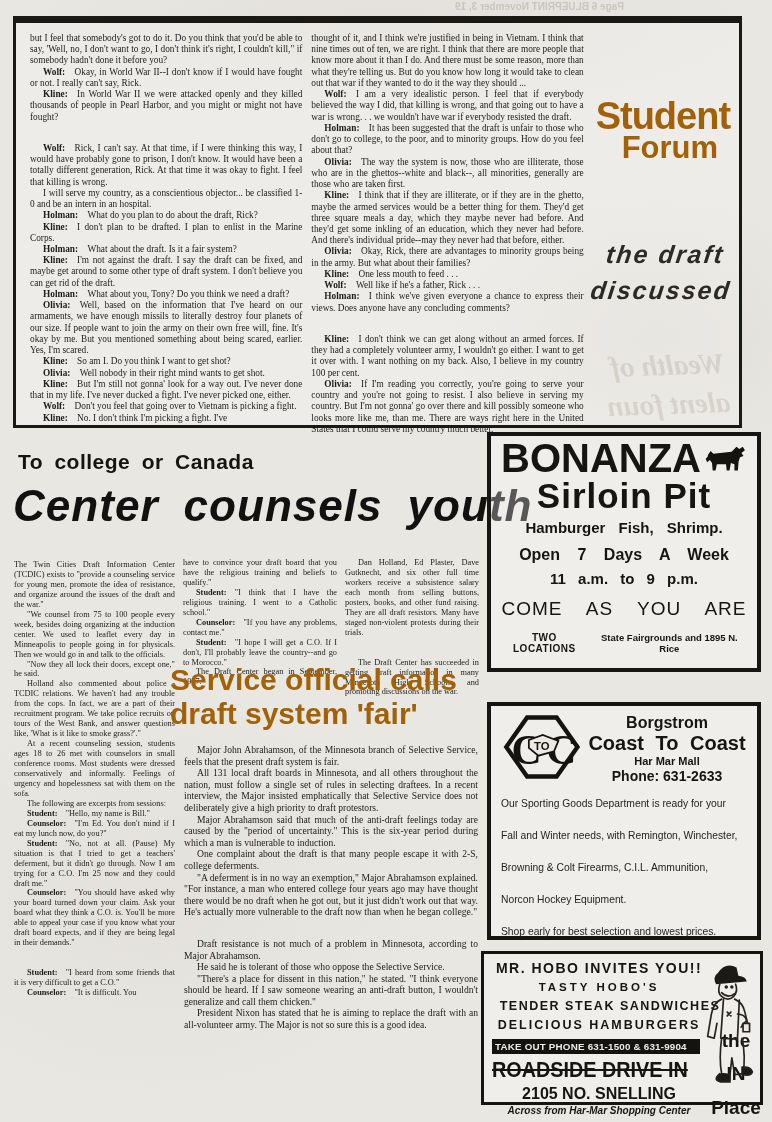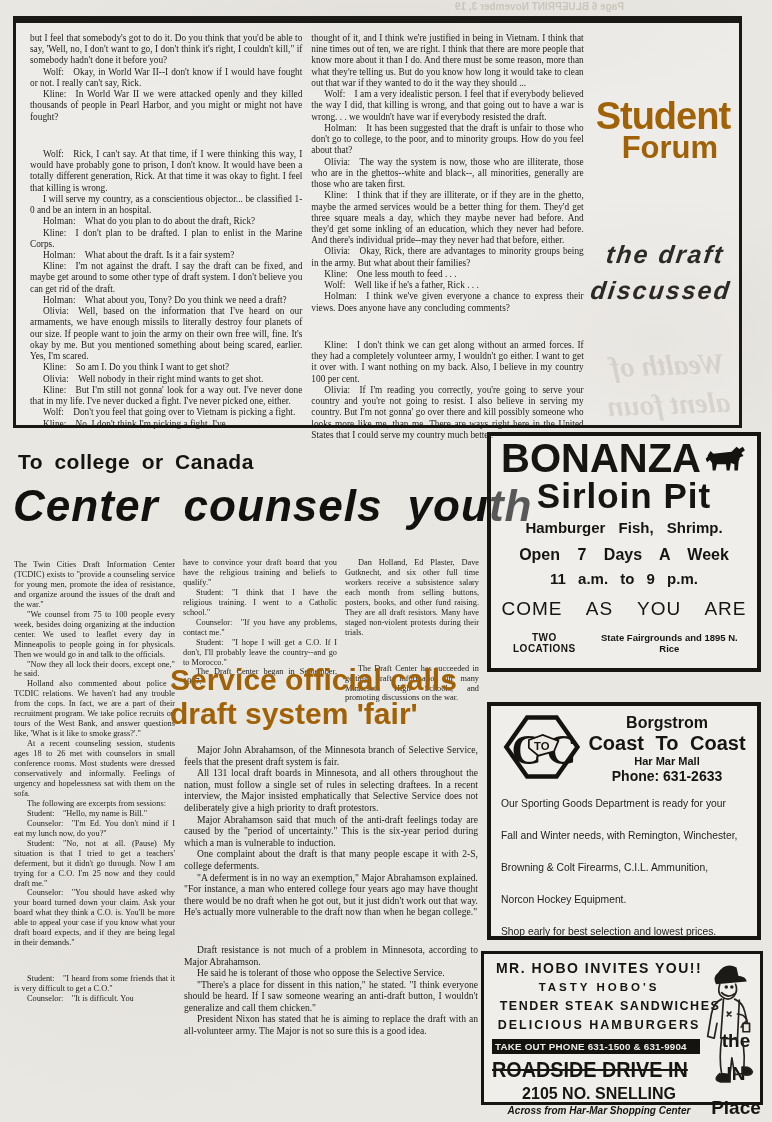--- a/index.html
+++ b/index.html
@@ -10,23 +10,23 @@
           radial-gradient(ellipse 300px 200px at 85% 30%, rgba(120,110,95,.07), transparent 70%),
           radial-gradient(ellipse 400px 300px at 20% 80%, rgba(120,110,95,.05), transparent 70%),
           radial-gradient(ellipse 500px 120px at 50% 2%, rgba(120,110,95,.06), transparent 75%);}
   .abs{position:absolute;}
 
   
   .forum-box{left:13px;top:16px;width:729px;height:412px;border:3px solid #1a1916;border-top-width:7px;
              background:rgba(255,255,255,.22);display:flex;padding:10px 6px 6px 14px;box-sizing:border-box;gap:9px;}
   .f-col{width:278px;font-size:9.3px;line-height:1.21;text-align:justify;}
   .para{margin:0;text-indent:13px;}
-  .para.gap{margin-top:26px;}
+  .para.gap{margin-top:20px;}
   .textcol .para:first-child{text-indent:0;}
-  .speaker{font-weight:400;}
+  .speaker{font-weight:700;}
   .f-right{flex:1;position:relative;font-family:"Liberation Sans",sans-serif;}
   .sf-title{margin-top:66px;text-align:center;font-weight:700;line-height:.92;color:#a16207;}
   .sf-line1{font-size:38px;letter-spacing:-1px;display:block;}
   .sf-line2{font-size:31px;display:block;padding-left:14px;}
   .sf-sub{margin-top:74px;font-style:italic;font-weight:700;font-size:25px;line-height:1.45;
           letter-spacing:2px;text-align:center;color:#2c2a27;transform:skewX(-7deg);}
   .sf-sub span{display:block;}
 
   
   .ghost{color:#978f7e;transform:scaleX(-1);pointer-events:none;}

